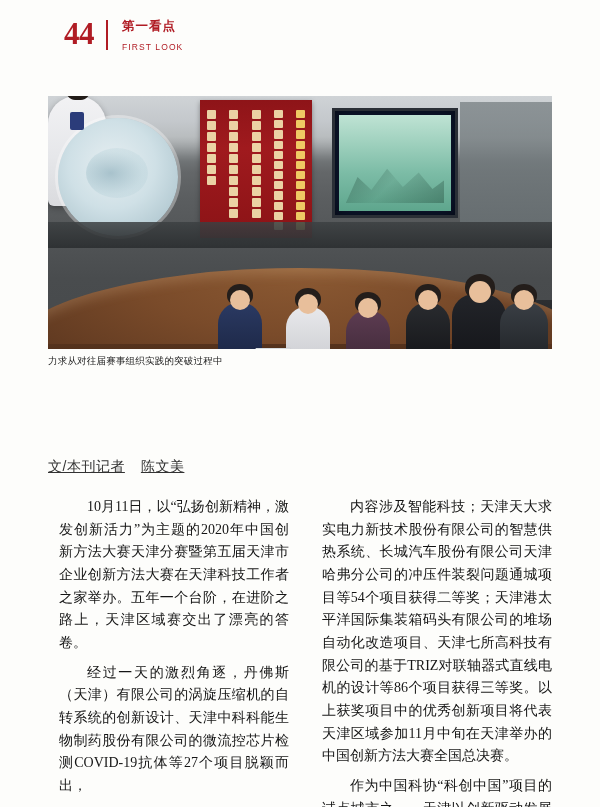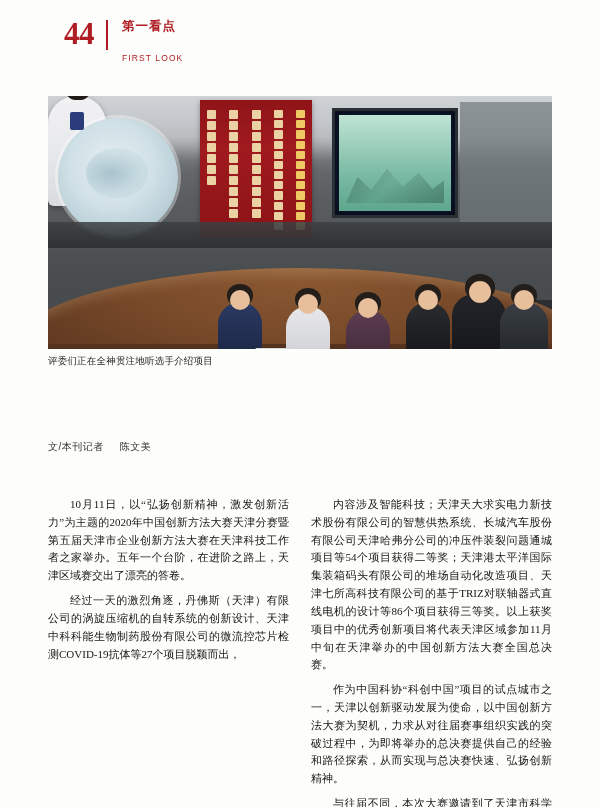--- a/index.html
+++ b/index.html
@@ -58,21 +58,21 @@
     color: #b01c24;
     line-height: 1.2;
     letter-spacing: 1px;
   }
   .sec-en {
     font-family: "Liberation Sans", sans-serif;
     font-size: 8.5px;
     color: #b01c24;
     letter-spacing: 1.1px;
     line-height: 1.4;
-    margin-top: 19px;
+    margin-top: 8px;
   }
 
   
   .photo-wrap {
     position: absolute;
     left: 48px;
     top: 96px;
     width: 504px;
     height: 253px;
     overflow: hidden;
@@ -253,46 +253,48 @@
     font-family: "Liberation Sans", sans-serif;
     font-size: 26.5px;
     font-weight: bold;
     color: #111;
     letter-spacing: 0.5px;
     line-height: 1.2;
   }
   .byline {
     position: absolute;
     left: 48px;
-    top: 440px;
+    top: 458px;
     font-family: "Liberation Sans", sans-serif;
-    font-size: 10px;
+    font-size: 14px;
     color: #333;
     letter-spacing: 0.5px;
+    text-decoration: underline;
   }
   .byline .sep { display: inline-block; width: 16px; }
 
   
   .columns {
     position: absolute;
     left: 48px;
     top: 496px;
     width: 504px;
     height: 295px;
     display: flex;
     gap: 22px;
   }
   .col-text {
     width: 241px;
     font-family: "Liberation Serif", serif;
-    font-size: 11px;
+    font-size: 14px;
     line-height: 1.62;
     color: #151515;
     text-align: justify;
     text-justify: inter-ideograph;
+    margin-left: 11px;
   }
   .col-text p {
     margin: 0 0 7px 0;
     text-indent: 2em;
   }
 </style>
 </head>
 <body>
 
 <div class="page">
@@ -419,21 +421,21 @@
       <div class="seated" style="left:452px; top:206px; width:48px; background:linear-gradient(180deg,#3a3f45,#23262a);">
         <div class="cap" style="left:11px; top:-18px;"></div>
         <div class="skin" style="left:14px; top:-12px;"></div>
       </div>
 
       <div class="laptop" style="left:206px; top:252px;"></div>
 
     </div>
   </div>
 
-  <div class="caption">评委们正在全神贯注地听选手介绍项目</div>
+  <div class="caption">力求从对往届赛事组织实践的突破过程中</div>
 
   <div class="byline">
     <span>文/本刊记者</span><span class="sep"></span><span>陈文美</span>
   </div>
 
   <div class="columns">
     <div class="col-text">
       <p>10月11日，以“弘扬创新精神，激发创新活力”为主题的2020年中国创新方法大赛天津分赛暨第五届天津市企业创新方法大赛在天津科技工作者之家举办。五年一个台阶，在进阶之路上，天津区域赛交出了漂亮的答卷。</p>
       <p>经过一天的激烈角逐，丹佛斯（天津）有限公司的涡旋压缩机的自转系统的创新设计、天津中科科能生物制药股份有限公司的微流控芯片检测COVID-19抗体等27个项目脱颖而出，</p>
     </div>

